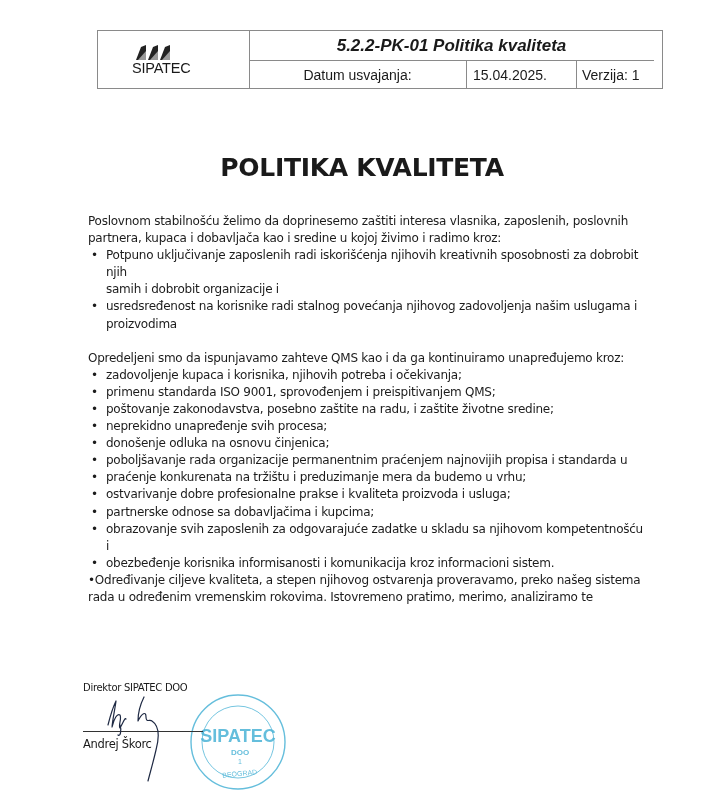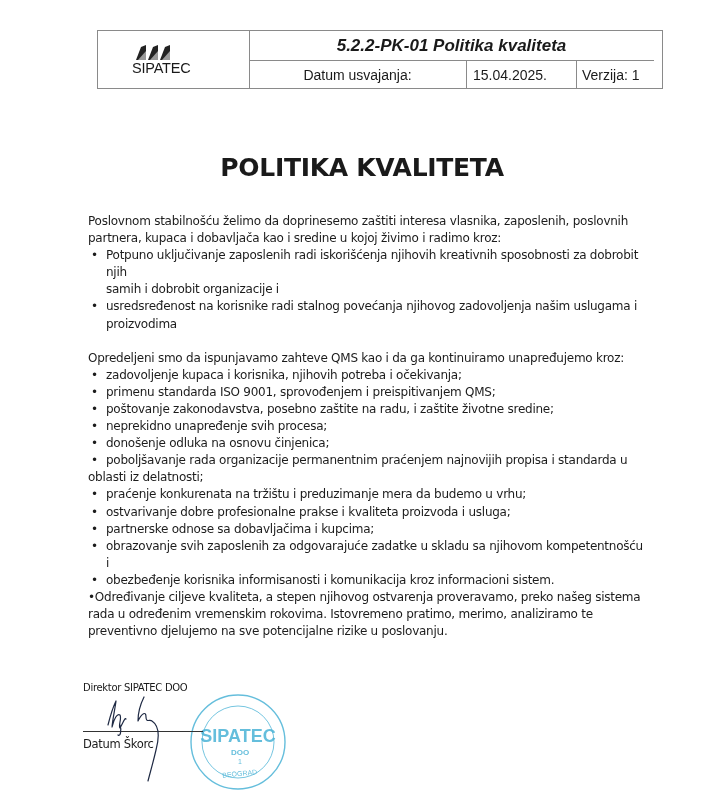--- a/index.html
+++ b/index.html
@@ -105,21 +105,20 @@
       <span class="dot">•</span>
       <span class="cont">neprekidno unapređenje svih procesa;</span>
     </div>
   <div class="b">
       <span class="dot">•</span>
       <span class="cont">donošenje odluka na osnovu činjenica;</span>
     </div>
   <div class="b">
     <span class="dot">•</span>
     <span class="cont">poboljšavanje rada organizacije permanentnim praćenjem najnovijih propisa i standarda u</span>
-    <span class="cont" style="margin-left:-18px">oblasti iz delatnosti;</span>
   </div>
   <div class="b">
       <span class="dot">•</span>
       <span class="cont">praćenje konkurenata na tržištu i preduzimanje mera da budemo u vrhu;</span>
     </div>
   <div class="b">
       <span class="dot">•</span>
       <span class="cont">ostvarivanje dobre profesionalne prakse i kvaliteta proizvoda i usluga;</span>
     </div>
   <div class="b">
@@ -130,21 +129,20 @@
       <span class="dot">•</span>
       <span class="cont">obrazovanje svih zaposlenih za odgovarajuće zadatke u skladu sa njihovom kompetentnošću i</span>
     </div>
   <div class="b">
       <span class="dot">•</span>
       <span class="cont">obezbeđenje korisnika informisanosti i komunikacija kroz informacioni sistem.</span>
     </div>
 
   <p>•Određivanje ciljeve kvaliteta, a stepen njihovog ostvarenja proveravamo, preko našeg sistema</p>
   <p>rada u određenim vremenskim rokovima. Istovremeno pratimo, merimo, analiziramo te</p>
-  <p>preventivno djelujemo na sve potencijalne rizike u poslovanju.</p>
 </div>
 
 <div class="sig-title">Direktor SIPATEC DOO</div>
 
 <svg class="stamp" width="100" height="100" viewBox="0 0 100 100">
   <g fill="none" stroke="#4bb3d6" stroke-width="1.4" opacity="0.85">
     <circle cx="50" cy="50" r="47"></circle>
     <circle cx="50" cy="50" r="36" stroke-width="0.9"></circle>
   </g>
   <text x="50" y="50" text-anchor="middle" font-family="Liberation Sans, sans-serif" font-weight="bold" font-size="18" fill="#4bb3d6" opacity="0.85">SIPATEC</text>
@@ -156,13 +154,13 @@
 <div class="sig-line"></div>
 
 <svg class="signature" width="110" height="90" viewBox="0 0 110 90">
   <g fill="none" stroke="#1f2a44" stroke-width="1.2" stroke-linecap="round" stroke-linejoin="round">
     <path d="M8,30 C10,22 12,14 16,6 C15,14 13,22 12,32 C14,24 17,18 20,20 C22,24 18,30 20,33 C23,28 25,22 26,24"></path>
     <path d="M44,2 C40,10 38,18 38,26 C42,18 46,16 46,22 C46,28 50,24 52,26 C58,30 60,40 56,55 C53,68 50,78 48,86"></path>
     <path d="M20,30 C22,36 20,42 18,40"></path>
   </g>
 </svg>
 
-<div class="sig-name">Datum Škorc</div>
+<div class="sig-name">Andrej Škorc</div>
 
 </body></html>

